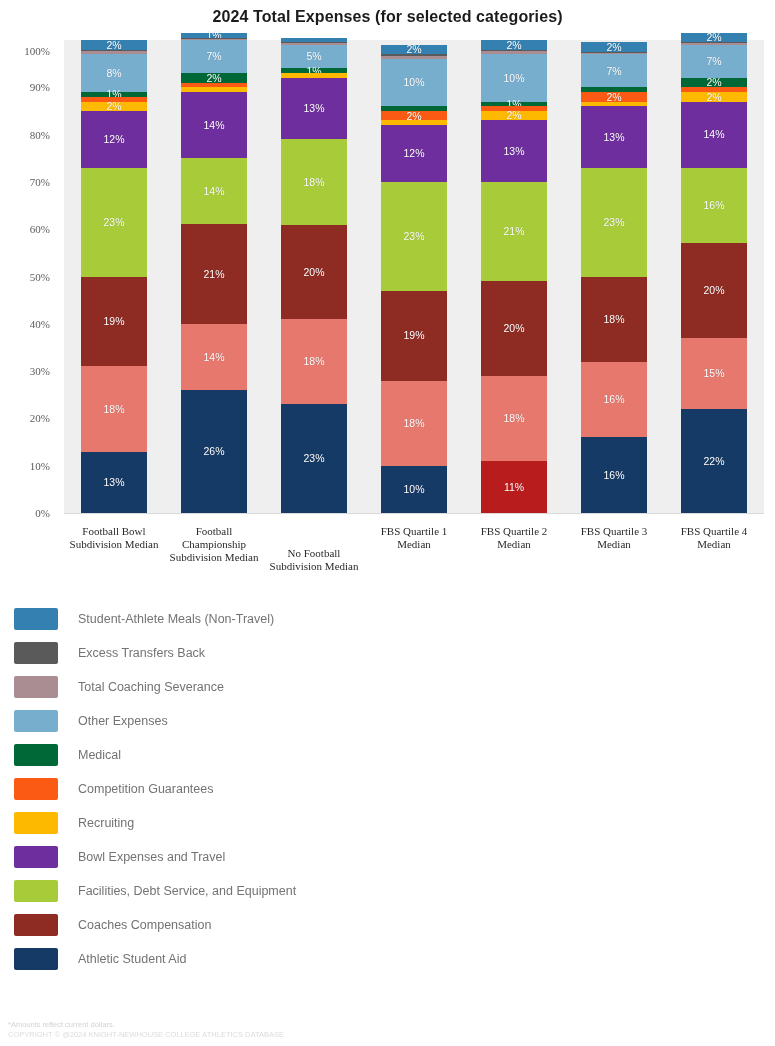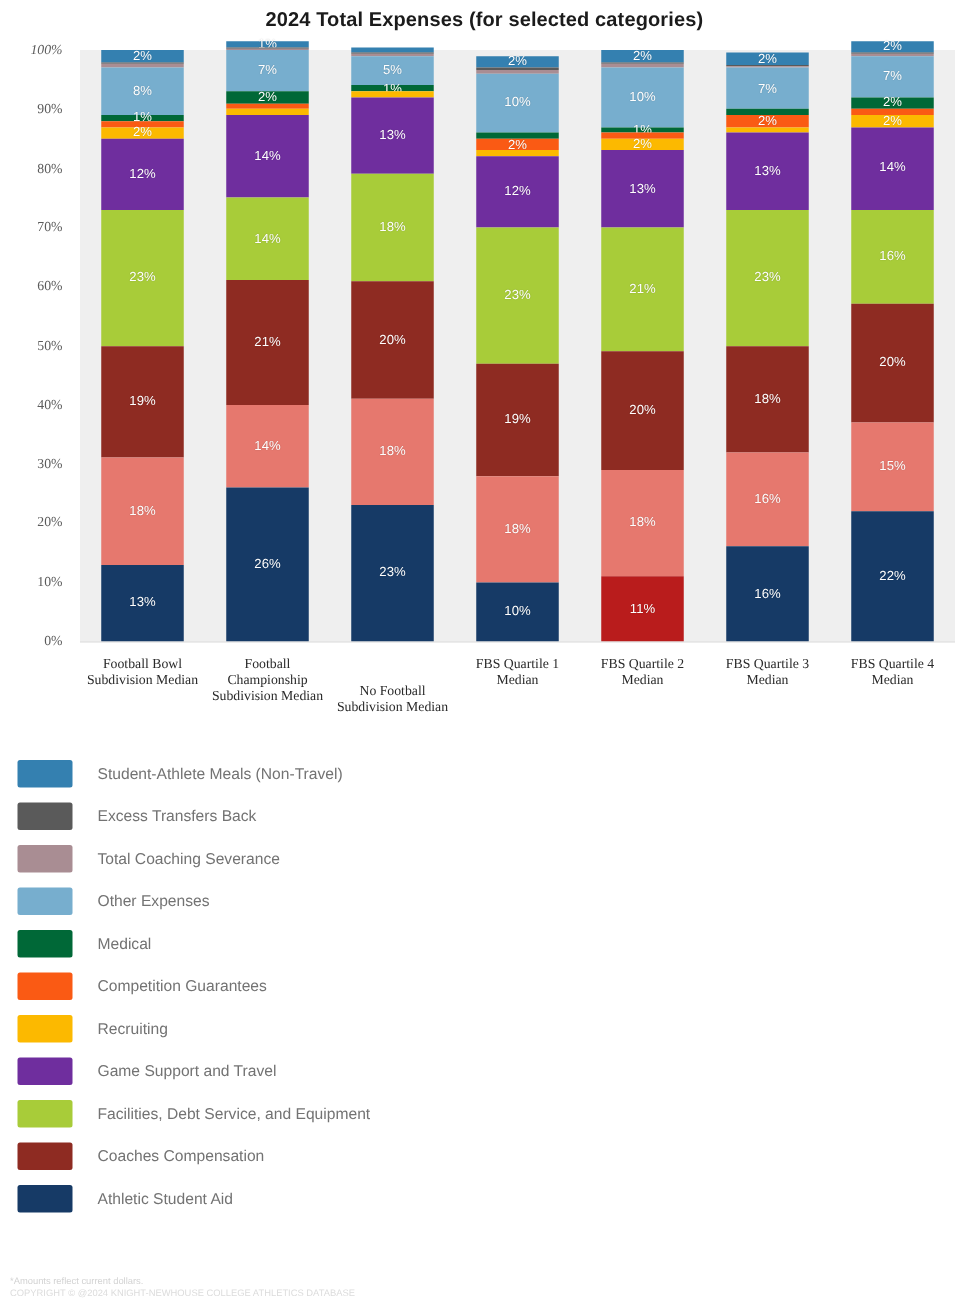--- a/index.html
+++ b/index.html
@@ -147,21 +147,21 @@
       <div class="axis-label" style="top: 236.5px;">50%</div>
       <div class="grid-line" style="top: 189.2px;"></div>
       <div class="axis-label" style="top: 189.2px;">60%</div>
       <div class="grid-line" style="top: 141.9px;"></div>
       <div class="axis-label" style="top: 141.9px;">70%</div>
       <div class="grid-line" style="top: 94.6px;"></div>
       <div class="axis-label" style="top: 94.6px;">80%</div>
       <div class="grid-line" style="top: 47.3px;"></div>
       <div class="axis-label" style="top: 47.3px;">90%</div>
       <div class="grid-line" style="top: 0px;"></div>
-      <div class="axis-label" style="top: 0px; font-style: italic;">100%</div>
+      <div class="axis-label" style="top: 11px;">100%</div>
       <div class="col" style="left: 0px; width: 100px;"></div>
       <div class="bar" style="left: 17px;">
         <div class="seg" style="height: 9.46px; background: rgb(52, 128, 176);">
           <span class="seg-label">2%</span>
         </div>
         <div class="seg" style="height: 1.892px; background: rgb(90, 90, 90);"></div>
         <div class="seg" style="height: 2.838px; background: rgb(169, 141, 147);"></div>
         <div class="seg" style="height: 37.84px; background: rgb(119, 174, 206);">
           <span class="seg-label">8%</span>
         </div>
@@ -401,21 +401,21 @@
       <div class="legend-row">
         <div class="legend-swatch" style="background: rgb(250, 90, 20);"></div>
         <div class="legend-text">Competition Guarantees</div>
       </div>
       <div class="legend-row">
         <div class="legend-swatch" style="background: rgb(252, 185, 0);"></div>
         <div class="legend-text">Recruiting</div>
       </div>
       <div class="legend-row">
         <div class="legend-swatch" style="background: rgb(111, 46, 158);"></div>
-        <div class="legend-text">Game Support and Travel</div>
+        <div class="legend-text">Bowl Expenses and Travel</div>
       </div>
       <div class="legend-row">
         <div class="legend-swatch" style="background: rgb(168, 204, 57);"></div>
         <div class="legend-text">Facilities, Debt Service, and Equipment</div>
       </div>
       <div class="legend-row">
         <div class="legend-swatch" style="background: rgb(142, 43, 34);"></div>
         <div class="legend-text">Coaches Compensation</div>
       </div>
       <div class="legend-row">

